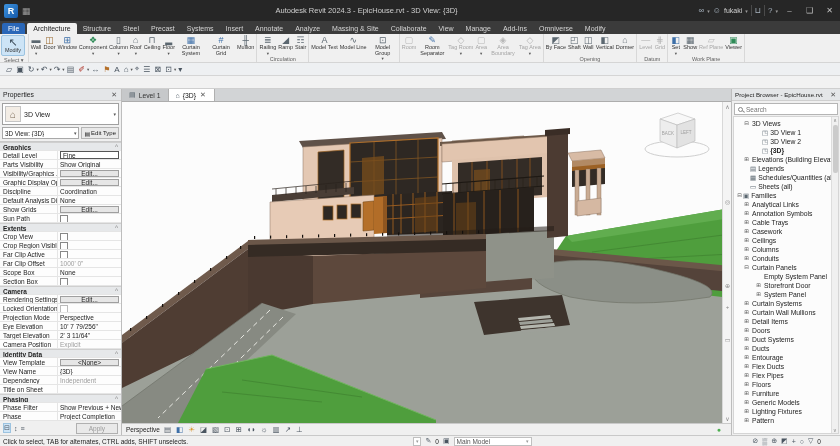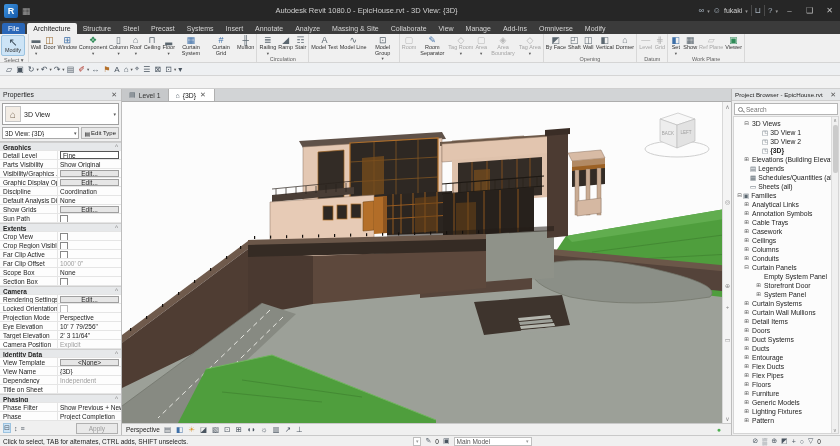--- a/index.html
+++ b/index.html
@@ -126,21 +126,21 @@
   .rbtn.dis [data-name]{color:#b8b8b8}
 </style>
 </head>
 <body>
 
 <div class="app" data-name="revit-window">
 
   <div class="titlebar" data-name="title-bar">
     <div class="rlogo" data-name="revit-logo-icon">R</div>
     <span class="tbic ic" data-name="workspace-icon">▦</span>
-    <div class="ttitle" data-name="window-title">Autodesk Revit 1080.0 - EpicHouse.rvt - 3D View: {3D}</div>
+    <div class="ttitle" data-name="window-title">Autodesk Revit 2024.3 - EpicHouse.rvt - 3D View: {3D}</div>
     <div class="tright" data-name="titlebar-controls">
       <span class="ic" data-name="binoculars-icon">∞</span>
       <span class="caret" data-name="search-caret">▾</span>
       <span class="ic" data-name="user-icon">☺</span>
       <span class="username" data-name="username">fukaki</span>
       <span class="caret" data-name="account-caret">▾</span>
       <span class="tsep" data-name="divider"></span>
       <span class="ic" data-name="store-icon">⊔</span>
       <span class="tsep" data-name="divider"></span>
       <span class="ic" data-name="help-icon">?</span>

